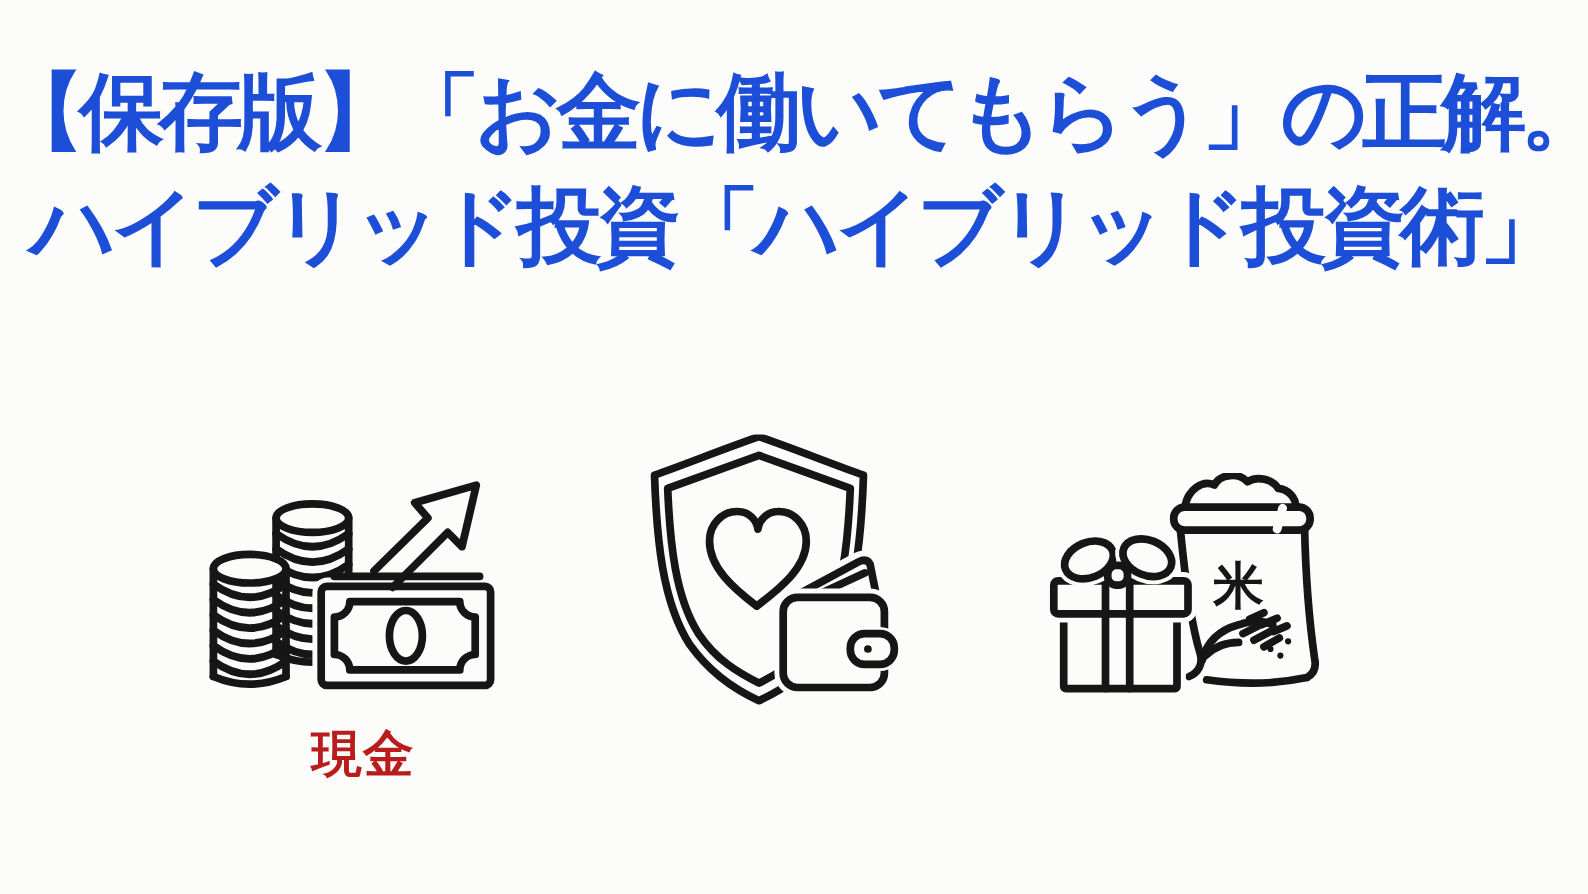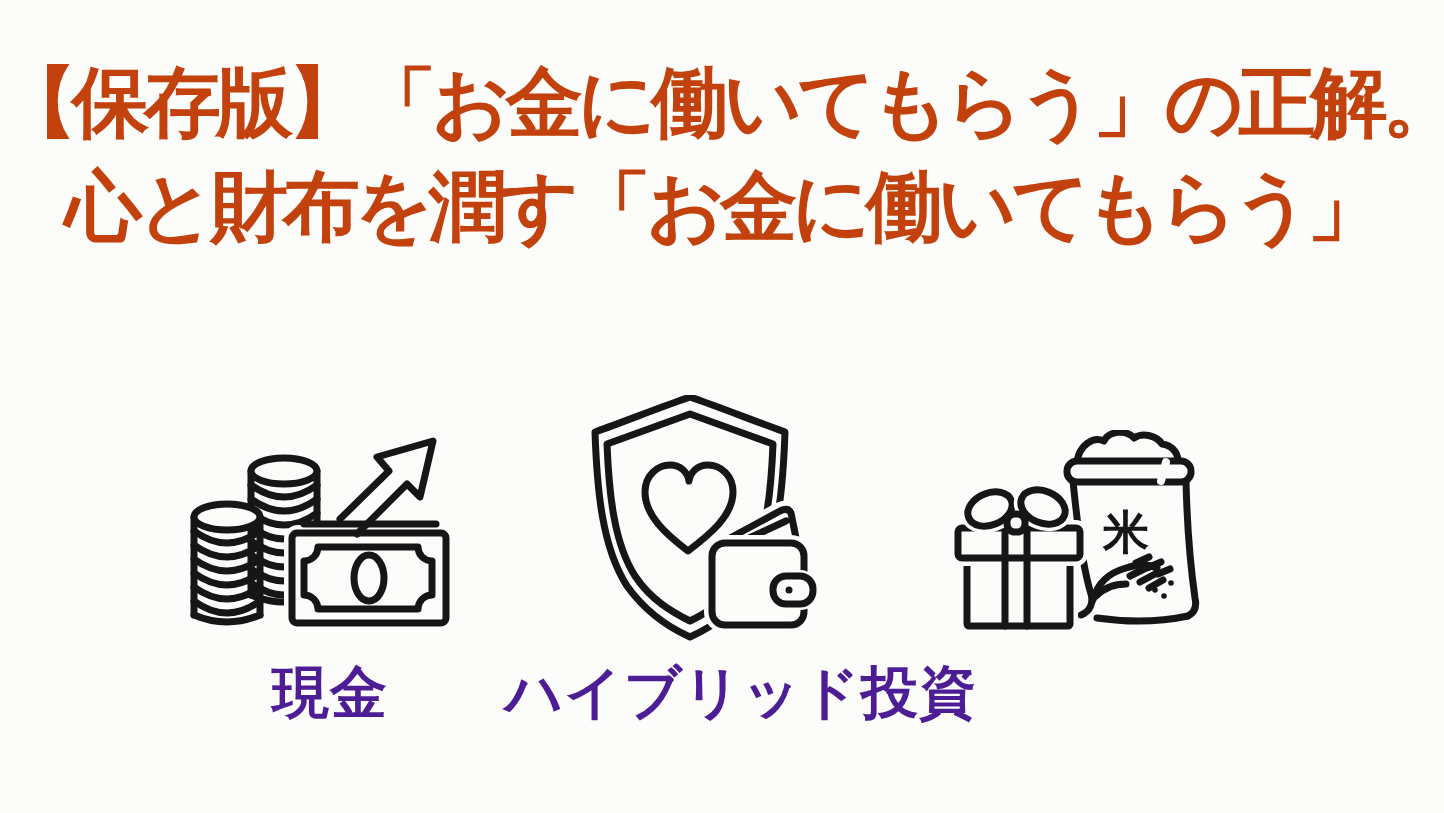--- a/index.html
+++ b/index.html
@@ -3,47 +3,47 @@
 <meta charset="utf-8">
 <style>
   html,body{margin:0;padding:0;background:#e8e8e8;}
   .slide{
     position:relative;width:1444px;height:813px;overflow:hidden;
     background:#fcfcfb;color:#111;
     font-family:"Liberation Sans","DejaVu Sans",sans-serif;
   }
   .title{
     position:absolute;top:50px;left:0;width:1444px;
-    text-align:center;font-weight:900;color:#c2410c;
+    text-align:center;font-weight:900;color:#1d4ed8;
     font-size:77px;line-height:104px;letter-spacing:-5px;
     white-space:nowrap;
   }
   .items{position:absolute;top:395px;left:0;width:1444px;height:330px;}
   .item{position:absolute;width:420px;text-align:center;}
   .item-cash{left:120px;}
   .item-hybrid{left:505px;}
   .item-benefits{left:870px;}
   .iconbox{height:250px;display:flex;align-items:flex-end;justify-content:center;}
   .label{
-    margin-top:10px;font-size:57px;font-weight:800;color:#4c1d95;
+    margin-top:10px;font-size:46px;font-weight:800;color:#b91c1c;
     letter-spacing:1px;white-space:nowrap;
   }
   svg{display:block;}
   .ink{stroke:#161616;stroke-width:7;fill:none;stroke-linecap:round;stroke-linejoin:round;}
   .ink-fill{stroke:#161616;stroke-width:7;fill:#fcfcfb;stroke-linecap:round;stroke-linejoin:round;}
   .halo{stroke:#fcfcfb;fill:none;stroke-linecap:round;stroke-linejoin:round;}
 </style>
 </head>
 <body>
 
 <div class="slide">
 
   <div class="title">
     <div>【保存版】「お金に働いてもらう」の正解。</div>
-    <div>心と財布を潤す「お金に働いてもらう」</div>
+    <div>ハイブリッド投資「ハイブリッド投資術」</div>
   </div>
 
   <div class="items">
 
     <div class="item item-cash">
       <div class="iconbox">
         <svg width="280" height="218" viewBox="0 0 280 218">
           <g>
             <path class="ink" d="M61,44 V168 M127,44 V168"></path>
             <path class="ink" d="M61,58 Q94,82 127,58 M61,72 Q94,96 127,72 M61,86 Q94,110 127,86 M61,100 Q94,124 127,100 M61,114 Q94,138 127,114 M61,128 Q94,152 127,128 M61,142 Q94,166 127,142 M61,156 Q94,180 127,156"></path>
@@ -81,21 +81,20 @@
             <path class="halo" stroke-width="18" d="M127,150 L190,116 Q198,112 201,118 L207,148 M144,150 L196,126"></path>
             <path class="ink" d="M127,150 L190,116 Q198,112 201,118 L207,148 M144,150 L196,126"></path>
             <rect class="halo" x="122" y="148" width="92" height="82" rx="13" stroke-width="16"></rect>
             <rect class="ink-fill" x="122" y="148" width="92" height="82" rx="13"></rect>
             <rect class="halo" x="183" y="181" width="40" height="28" rx="13" stroke-width="12"></rect>
             <rect class="ink-fill" x="183" y="181" width="40" height="28" rx="13"></rect>
             <circle cx="199" cy="195" r="3.5" fill="#161616"></circle>
           </g>
         </svg>
       </div>
-      <div class="label">ハイブリッド投資</div>
     </div>
 
     <div class="item item-benefits">
       <div class="iconbox">
         <svg width="260" height="215" viewBox="0 0 260 215">
           <g>
             <path class="ink" d="M127,31 C130,15 143,6 154,11 C159,1 176,-1 184,8 C193,2 207,6 212,14 C221,15 228,22 228,31"></path>
             <path class="ink" d="M123,51 C127,92 133,138 141,164 C144,174 139,182 131,185 M147,188 C182,193 210,192 238,186 M236,51 C237,94 241,140 245,168 C247,177 244,183 238,186"></path>
             <rect class="ink-fill" x="117" y="31" width="124" height="21" rx="10"></rect>
             <path class="halo" stroke-width="8" d="M216,32 L211,51"></path>

